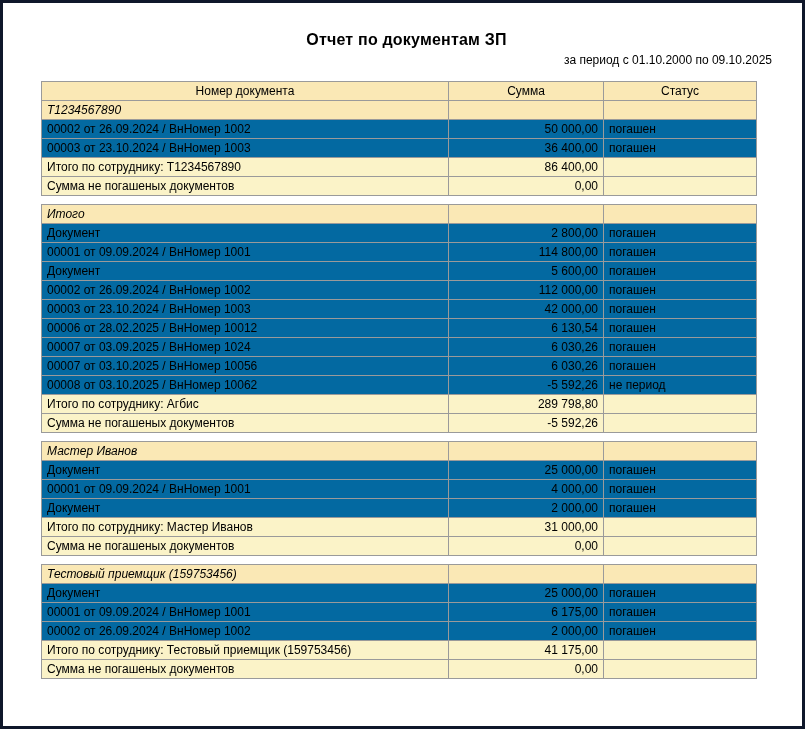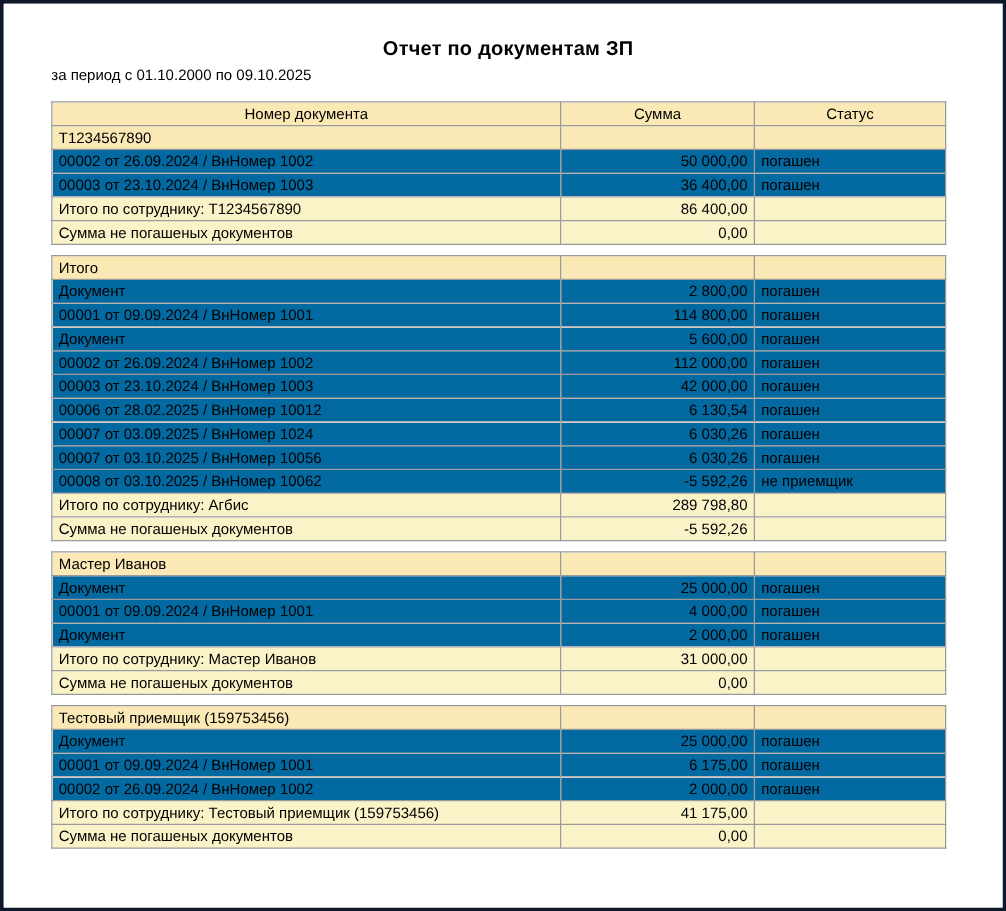--- a/index.html
+++ b/index.html
@@ -31,21 +31,21 @@
     box-sizing: border-box;
   }
   .title {
     text-align: center;
     font-size: 16px;
     font-weight: bold;
     margin: 10px 0 4px 0;
     letter-spacing: 0.2px;
   }
   .subtitle {
-    text-align: left;
+    text-align: right;
     font-size: 12px;
     margin: 0 0 14px 0;
   }
   table.report {
     border-collapse: collapse;
     width: 715px;
     table-layout: fixed;
   }
   table.report td, table.report th {
     border: 1px solid #9a9a9a;
@@ -69,20 +69,21 @@
     height: 22px;
   }
   td.num {
     text-align: right;
   }
   td.status {
     text-align: left;
   }
   tr.group-head td {
     background: #fae8b5;
+    font-style: italic;
   }
   tr.total td {
     background: #fbf3c8;
   }
   tr.data td {
     background: #0369a1;
   }
   tr.spacer td {
     border: none;
     background: #ffffff;
@@ -186,21 +187,21 @@
             <td class="status">погашен</td>
           </tr>
           <tr class="data">
             <td>00007 от 03.10.2025 / ВнНомер 10056</td>
             <td class="num">6 030,26</td>
             <td class="status">погашен</td>
           </tr>
           <tr class="data">
             <td>00008 от 03.10.2025 / ВнНомер 10062</td>
             <td class="num">-5 592,26</td>
-            <td class="status">не приемщик</td>
+            <td class="status">не период</td>
           </tr>
           <tr class="total">
             <td>Итого по сотруднику: Агбис</td>
             <td class="num">289 798,80</td>
             <td class="nob"></td>
           </tr>
           <tr class="total">
             <td>Сумма не погашеных документов</td>
             <td class="num">-5 592,26</td>
             <td class="nob"></td>

